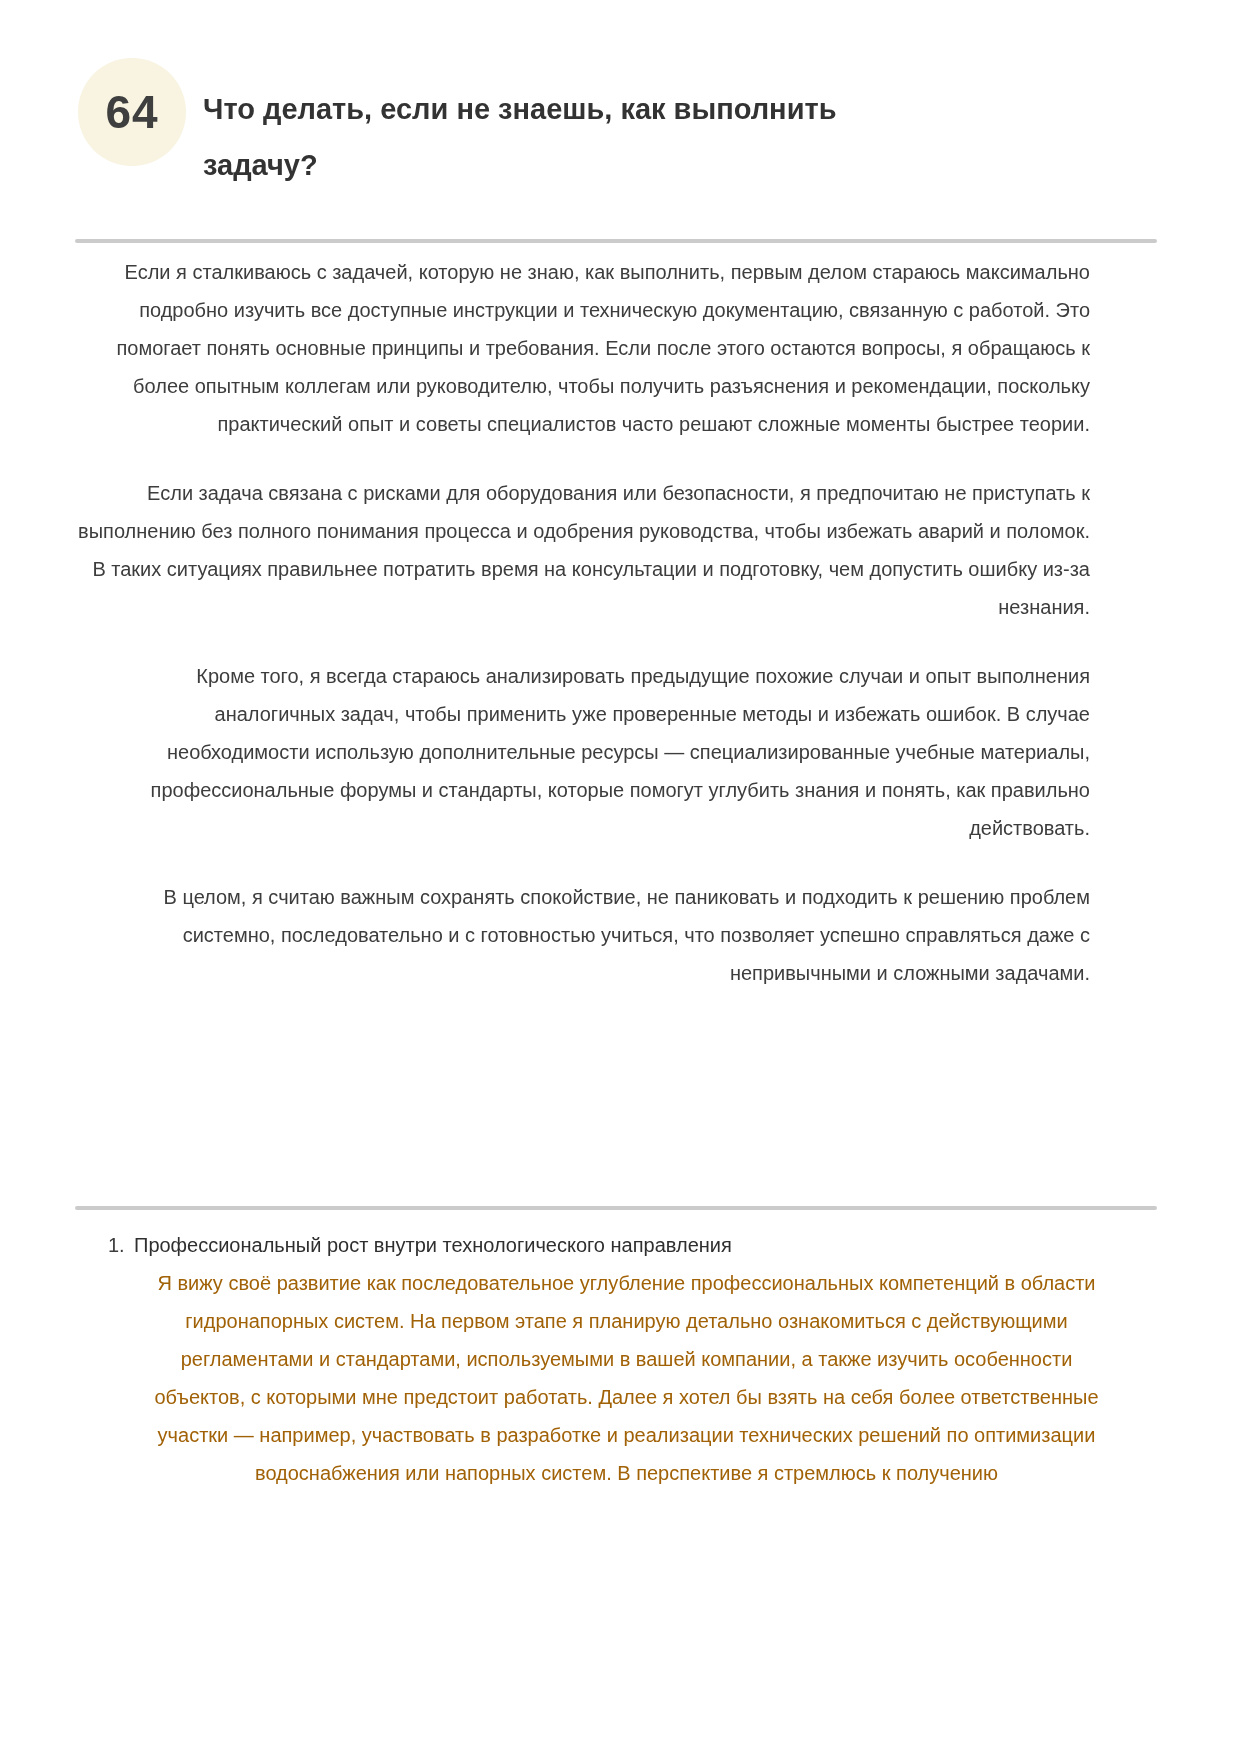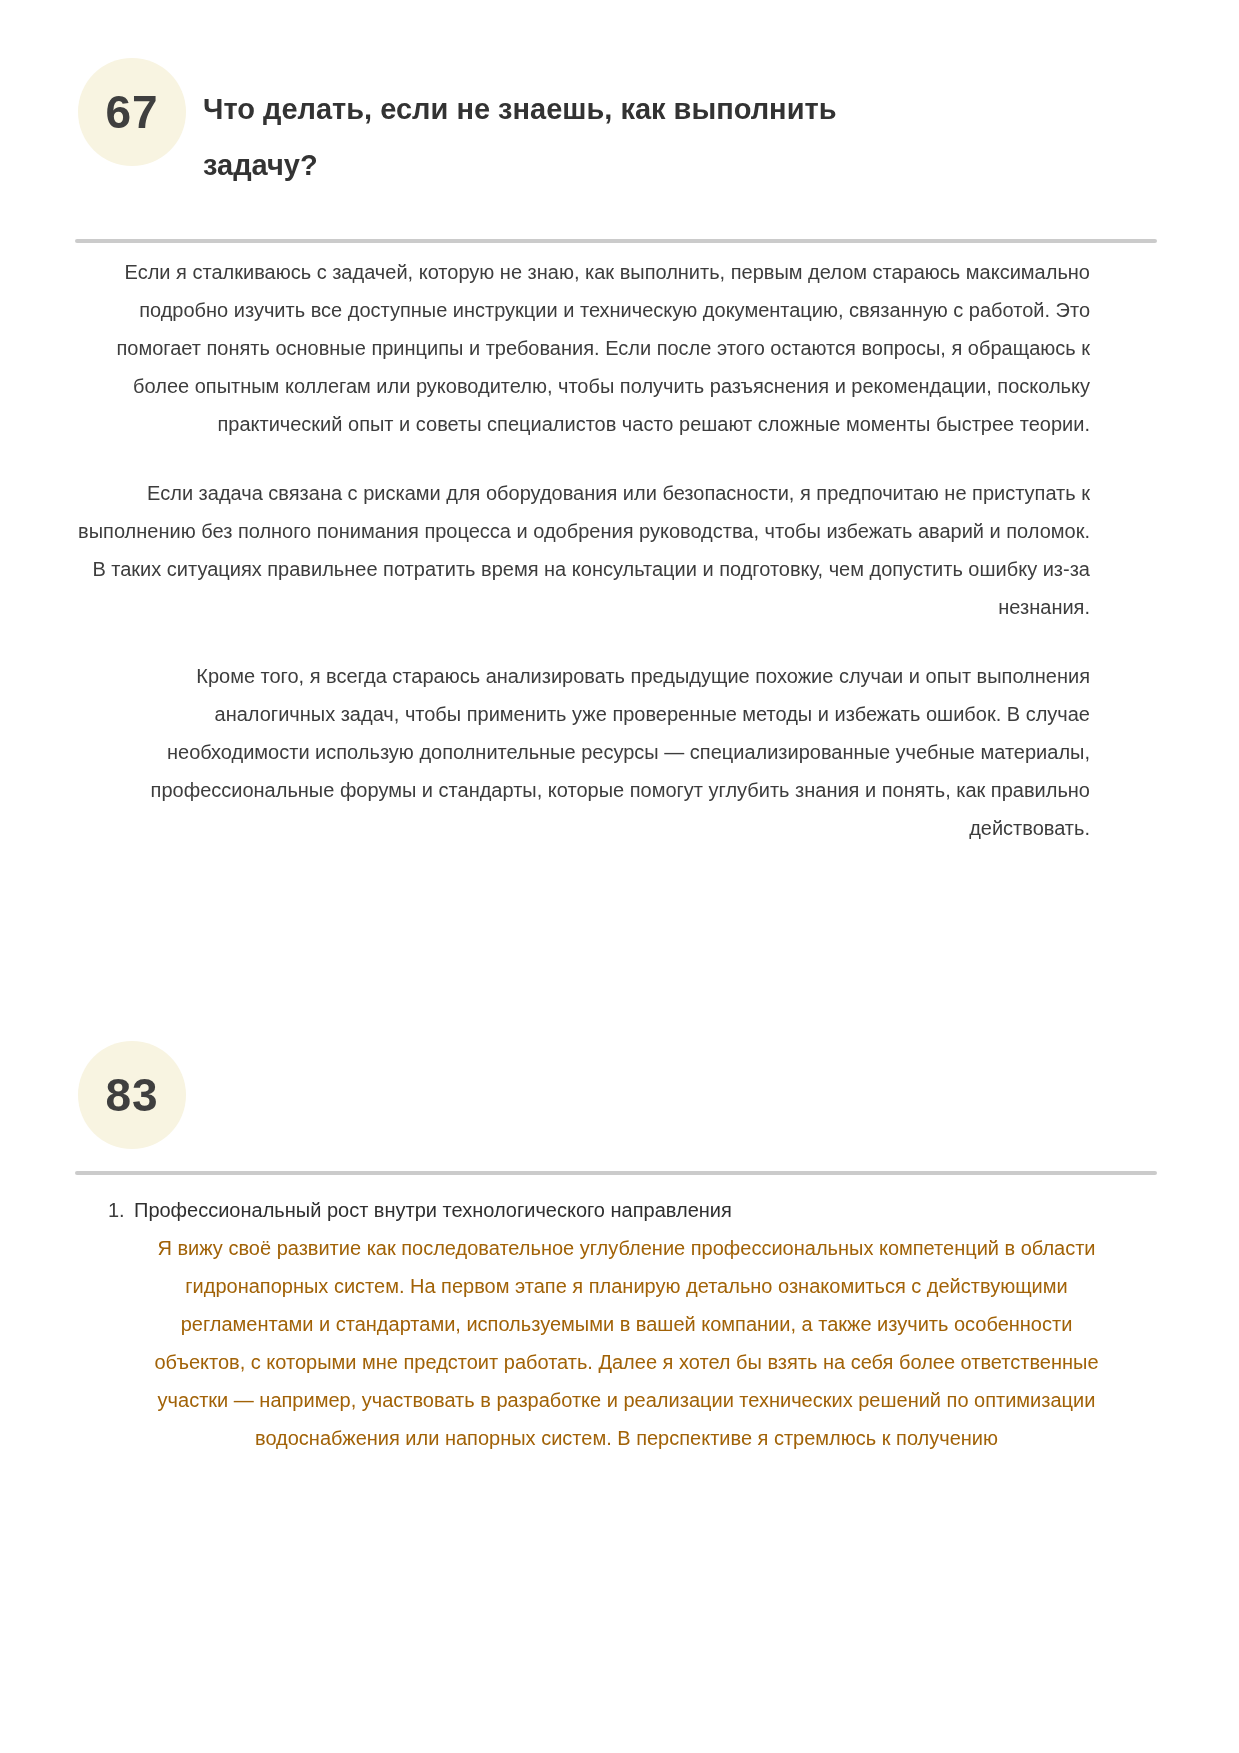--- a/index.html
+++ b/index.html
@@ -75,37 +75,35 @@
   }
 </style>
 </head>
 <body>
 
 <div class="page">
 
   <section class="q-section">
     <div class="q-header">
       <div class="q-badge">
-        <span class="num">67</span>
+        <span class="num">64</span>
       </div>
       <h2 class="q-title">Что делать, если не знаешь, как выполнить задачу?</h2>
     </div>
     <div class="q-divider"></div>
     <div class="q-body">
       <p>Если я сталкиваюсь с задачей, которую не знаю, как выполнить, первым делом стараюсь максимально подробно изучить все доступные инструкции и техническую документацию, связанную с работой. Это помогает понять основные принципы и требования. Если после этого остаются вопросы, я обращаюсь к более опытным коллегам или руководителю, чтобы получить разъяснения и рекомендации, поскольку практический опыт и советы специалистов часто решают сложные моменты быстрее теории.</p>
       <p>Если задача связана с рисками для оборудования или безопасности, я предпочитаю не приступать к выполнению без полного понимания процесса и одобрения руководства, чтобы избежать аварий и поломок. В таких ситуациях правильнее потратить время на консультации и подготовку, чем допустить ошибку из-за незнания.</p>
       <p>Кроме того, я всегда стараюсь анализировать предыдущие похожие случаи и опыт выполнения аналогичных задач, чтобы применить уже проверенные методы и избежать ошибок. В случае необходимости использую дополнительные ресурсы — специализированные учебные материалы, профессиональные форумы и стандарты, которые помогут углубить знания и понять, как правильно действовать.</p>
+      <p>В целом, я считаю важным сохранять спокойствие, не паниковать и подходить к решению проблем системно, последовательно и с готовностью учиться, что позволяет успешно справляться даже с непривычными и сложными задачами.</p>
     </div>
   </section>
 
   <section class="q-section">
     <div class="q-header">
-      <div class="q-badge">
-        <span class="num">83</span>
-      </div>
     </div>
     <div class="q-divider"></div>
     <div class="q-body q-list">
       <div class="list-item">
         <span class="li-num">1.</span>
         <div class="li-content">
           <div class="li-title">Профессиональный рост внутри технологического направления</div>
           <div class="li-text">Я вижу своё развитие как последовательное углубление профессиональных компетенций в области гидронапорных систем. На первом этапе я планирую детально ознакомиться с действующими регламентами и стандартами, используемыми в вашей компании, а также изучить особенности объектов, с которыми мне предстоит работать. Далее я хотел бы взять на себя более ответственные участки — например, участвовать в разработке и реализации технических решений по оптимизации водоснабжения или напорных систем. В перспективе я стремлюсь к получению</div>
         </div>
       </div>

